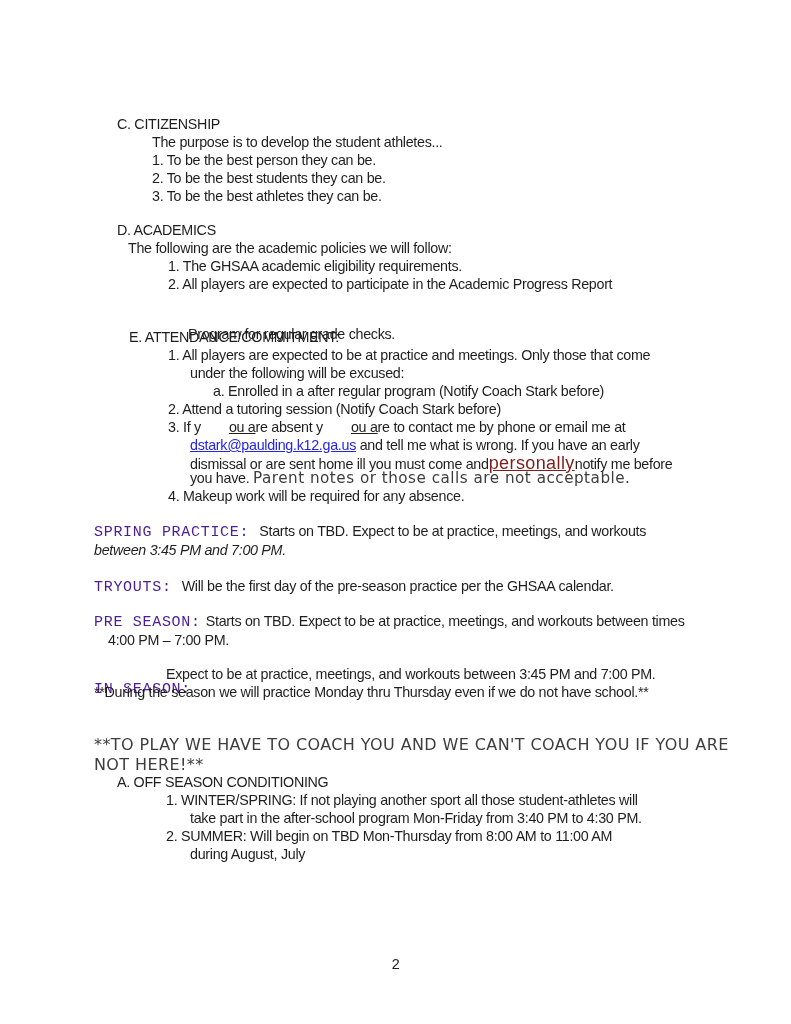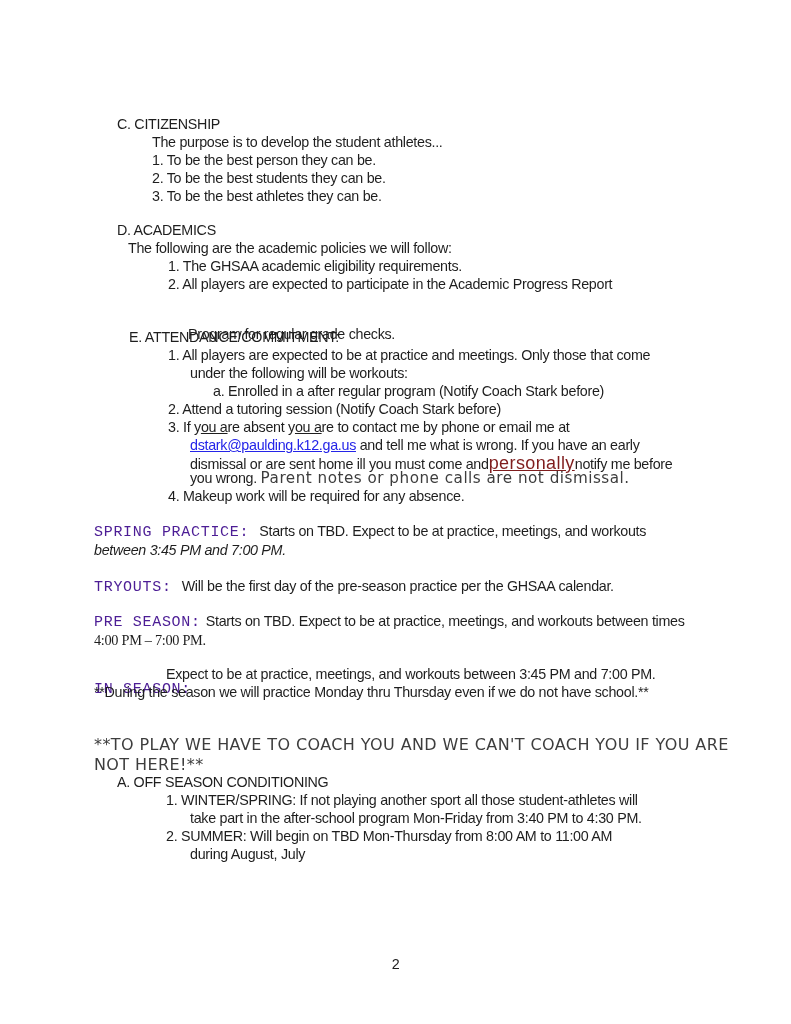--- a/index.html
+++ b/index.html
@@ -30,21 +30,21 @@
   .banner {
     font-family: "DejaVu Sans", sans-serif;
     font-size: 16px;
     letter-spacing: 0.4px;
     color: #3d3d3d;
   }
   .after-label-lg { margin-left: 10px; }
   .after-label-sm { margin-left: 5px; }
   
   .seg-plain { }
-  .seg-u { text-decoration: underline; }
+  .seg-u { text-decoration: underline; margin-left: 28px; }
   .seg-link { color: #2424e8; text-decoration: underline; cursor: pointer; }
   .seg-wide {
     font-family: "DejaVu Sans", sans-serif;
     font-size: 15.2px;
     letter-spacing: 0.5px;
     color: #3d3d3d;
   }
   .seg-wideu {
     font-family: Liberation Sans, sans-serif;
     font-size: 18px;
@@ -75,48 +75,48 @@
     <div class="line" style="left:117px; top:222px;">D. ACADEMICS</div>
     <div class="line" style="left:128px; top:240px;">The following are the academic policies we will follow:</div>
     <div class="line" style="left:168px; top:258px;">1. The GHSAA academic eligibility requirements.</div>
     <div class="line" style="left:168px; top:276px;">2. All players are expected to participate in the Academic Progress Report</div>
     <div class="line" style="left:188px; top:294px;margin-top:32px;">Program for regular grade checks.</div>
   </section>
 
   <section>
     <div class="line" style="left:117px; top:329px;margin-left:12px;">E. ATTENDANCE/COMMITMENT:</div>
     <div class="line" style="left:168px; top:347px;">1. All players are expected to be at practice and meetings. Only those that come</div>
-    <div class="line" style="left:190px; top:365px;">under the following will be workouts:</div>
+    <div class="line" style="left:190px; top:365px;">under the following will be excused:</div>
     <div class="line" style="left:213px; top:383px;">a. Enrolled in a after regular program (Notify Coach Stark before)</div>
     <div class="line" style="left:168px; top:401px;">2. Attend a tutoring session (Notify Coach Stark before)</div>
     <div class="line" style="left:168px; top:419px;"><span class="seg-plain">3. If y</span><span class="seg-u">ou a</span><span class="seg-plain">re absent y</span><span class="seg-u">ou a</span><span class="seg-plain">re to contact me by phone or email me at</span></div>
     <div class="line" style="left:190px; top:437px;"><span class="seg-link">dstark@paulding.k12.ga.us</span><span class="seg-plain"> and tell me what is wrong. If you have an early</span></div>
     <div class="line" style="left:190px; top:455px;"><span class="seg-plain">dismissal or are sent home ill you must come and</span><span class="seg-wideu">personally</span><span class="seg-plain">notify me before</span></div>
-    <div class="line" style="left:190px; top:470px;"><span class="seg-plain">you wrong. </span><span class="seg-wide">Parent notes or phone calls are not dismissal.</span></div>
+    <div class="line" style="left:190px; top:470px;"><span class="seg-plain">you have. </span><span class="seg-wide">Parent notes or those calls are not acceptable.</span></div>
     <div class="line" style="left:168px; top:488px;">4. Makeup work will be required for any absence.</div>
   </section>
 
   <section>
     <div class="line" style="left:94px; top:523px;">
       <span class="wide">SPRING PRACTICE:</span><span class="after-label-lg">Starts on TBD. Expect to be at practice, meetings, and workouts</span>
     </div>
     <div class="line" style="left:94px; top:542px;font-style:italic;">between 3:45 PM and 7:00 PM.</div>
   </section>
 
   <section>
     <div class="line" style="left:94px; top:578px;">
       <span class="wide">TRYOUTS:</span><span class="after-label-lg">Will be the first day of the pre-season practice per the GHSAA calendar.</span>
     </div>
   </section>
 
   <section>
     <div class="line" style="left:94px; top:613px;text-align:right;">
       <span class="wide">PRE SEASON:</span><span class="after-label-sm">Starts on TBD. Expect to be at practice, meetings, and workouts between times</span>
     </div>
-    <div class="line" style="left:94px; top:632px;font-family:Liberation Serif, serif;">4:00 PM – 7:00 PM.</div>
+    <div class="line" style="left:108px; top:632px;">4:00 PM – 7:00 PM.</div>
   </section>
 
   <section>
     <div class="line" style="left:166px; top:666px;">Expect to be at practice, meetings, and workouts between 3:45 PM and 7:00 PM.</div>
     <div class="line wide" style="left:94px; top:681px;">IN SEASON:</div>
     <div class="line" style="left:94px; top:684px;">**During the season we will practice Monday thru Thursday even if we do not have school.**</div>
   </section>
 
   <section>
     <div class="line banner" style="left:94px; top:736px;">**TO PLAY WE HAVE TO COACH YOU AND WE CAN'T COACH YOU IF YOU ARE</div>

